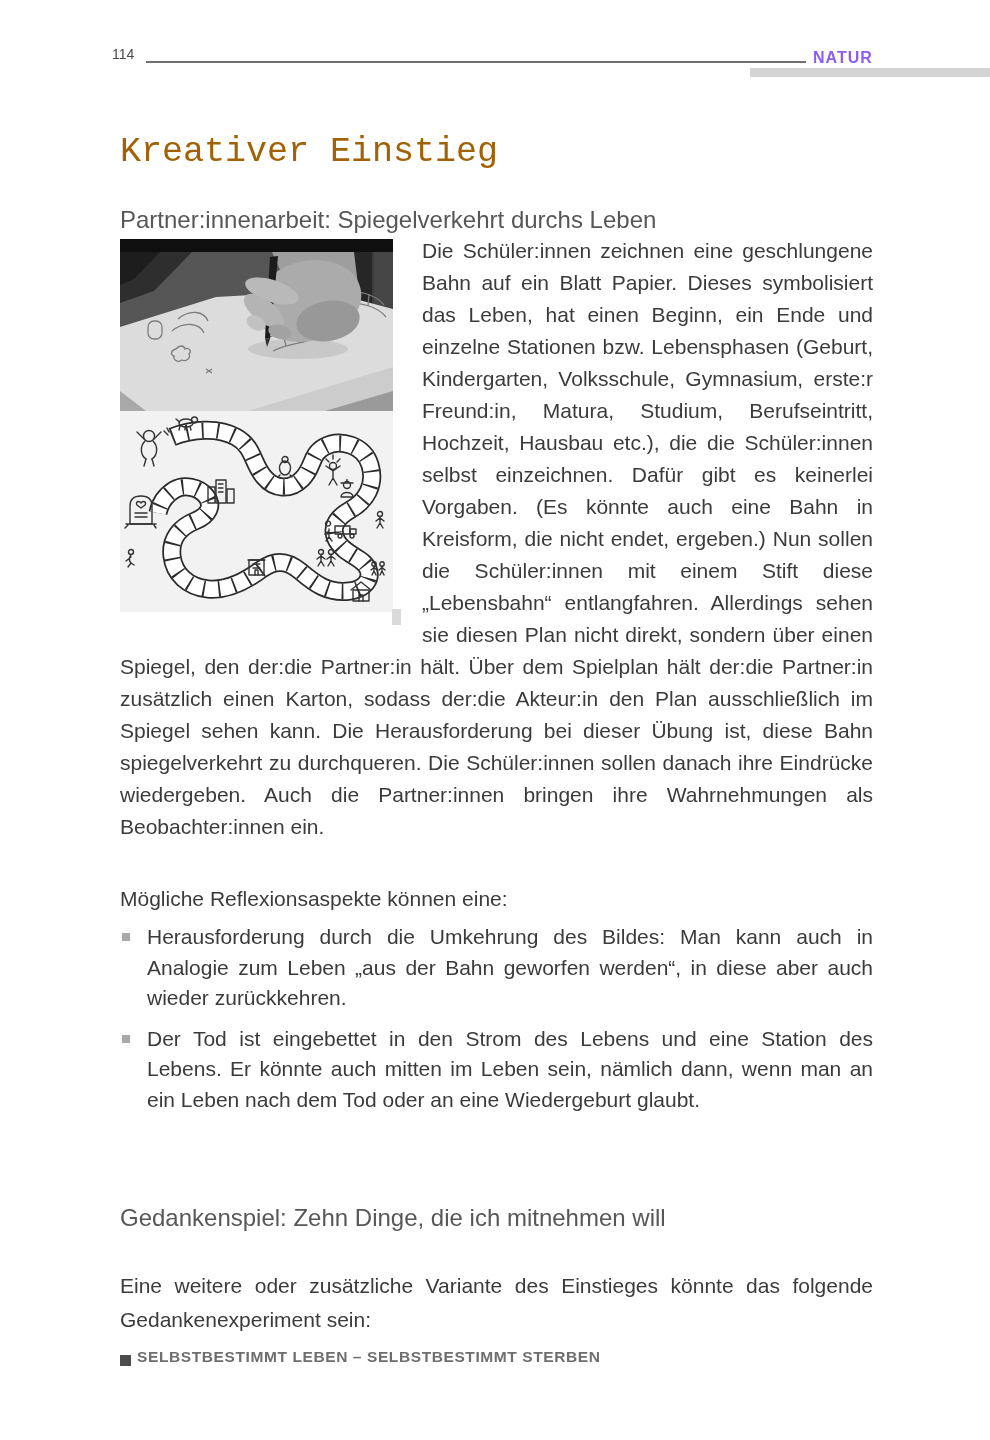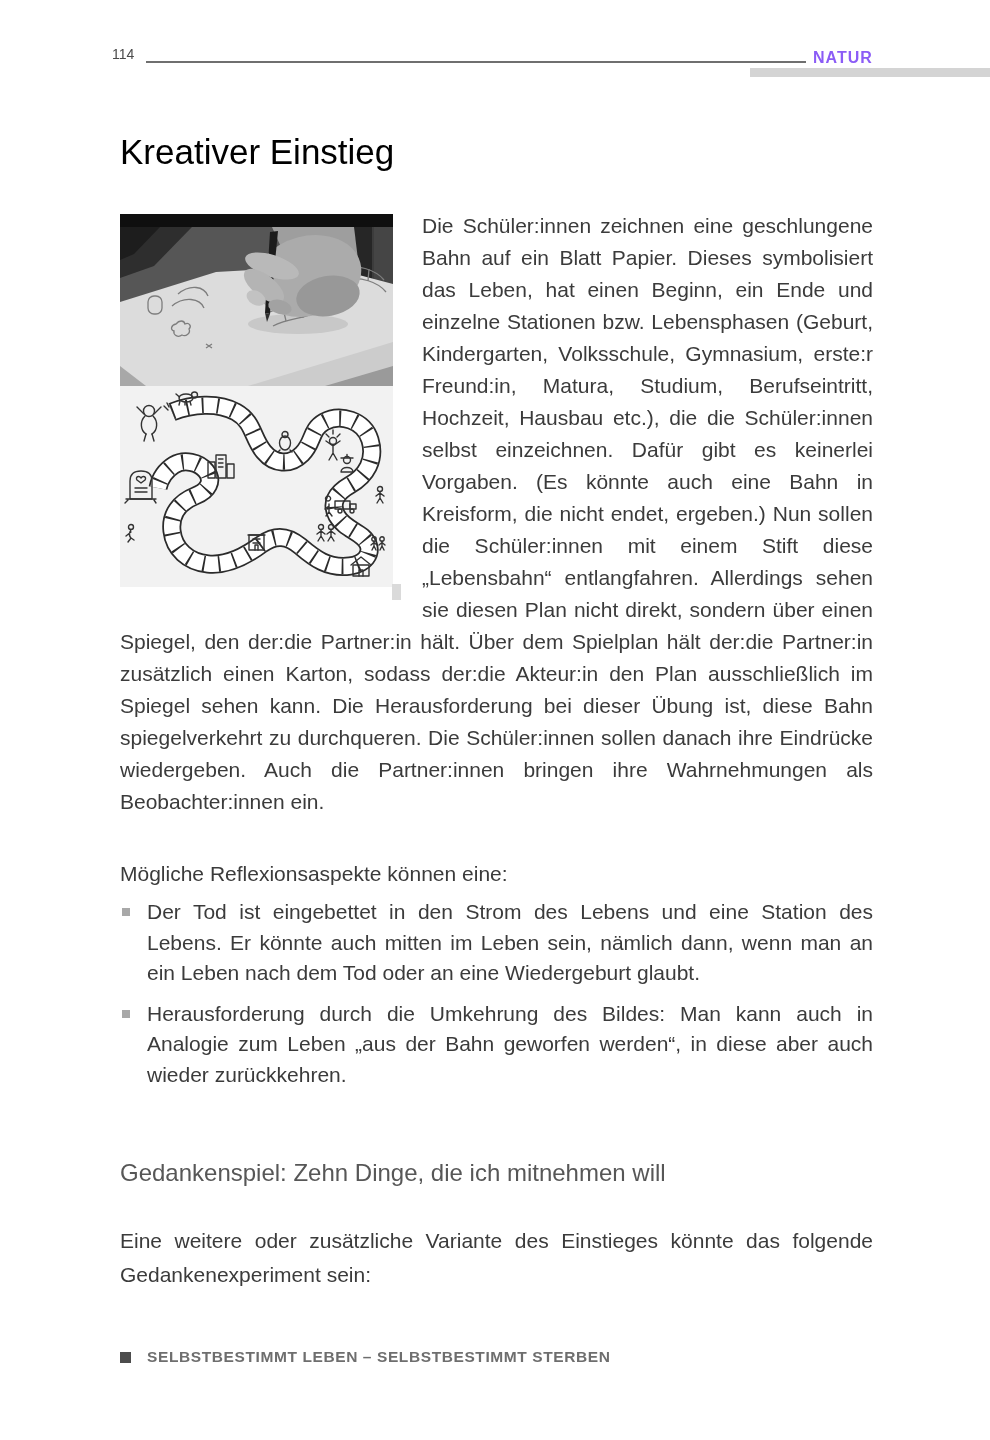--- a/index.html
+++ b/index.html
@@ -10,58 +10,59 @@
     background:#ffffff; overflow:hidden; color:#3b3b3b;padding-left:40px;
   }
   
   .page-number { position:absolute; left:112px; top:46px; font-size:14px; color:#4a4a4a; }
   .header-rule { position:absolute; left:146px; top:61px; width:660px; height:2px; background:#6f6f6f; }
   .header-label { position:absolute; left:813px; top:49px; font-size:16px; font-weight:bold;
                   letter-spacing:1px; color:#8b5cf6; }
   .header-bar { position:absolute; left:750px; top:68px; width:240px; height:9px; background:#d4d4d4; }
   
   .main { position:absolute; left:120px; top:0; width:753px; }
-  h1.title { margin-top:132px; font-size:35px; font-weight:normal; color:#000000; line-height:40px; }
+  h1.title { margin-top:132px; font-size:35px; font-weight:normal; color:#a16207; line-height:40px;font-family:Liberation Mono, monospace; }
   h2.subtitle { margin-top:33px; font-size:24px; font-weight:normal; color:#575757; line-height:30px; }
-  .intro-wrap { margin-top:38px; }
+  .intro-wrap { }
   .figure {
     float:left; position:relative; width:273px; height:373px;
     margin:4px 29px 28px 0;
   }
   .figure svg { display:block; }
   .figure-tab { position:absolute; left:272px; top:370px; width:9px; height:16px; background:#dadada; }
   p.body-text { font-size:21px; line-height:32px; color:#3b3b3b; text-align:justify; hyphens:manual; }
   p.reflection-intro { clear:both; margin-top:40px; font-size:21px; line-height:32px; color:#3b3b3b; }
   ul.reflection-list { margin-top:7px; list-style:none; }
   ul.reflection-list li {
     position:relative; padding-left:27px; margin-bottom:10px;
     font-size:21px; line-height:30.5px; color:#3b3b3b; text-align:justify; hyphens:manual;
   }
   ul.reflection-list li::before {
     content:""; position:absolute; left:2px; top:11px; width:8px; height:8px; background:#a8a8a8;
   }
-  h2.section2 { margin-top:68px; font-size:24px; font-weight:normal; color:#575757; line-height:30px; }
+  h2.section2 { margin-top:88px; font-size:24px; font-weight:normal; color:#575757; line-height:30px; }
   p.variant { margin-top:36px; font-size:21px; line-height:34px; color:#3b3b3b; text-align:justify; hyphens:manual; }
   
-  .footer { position:absolute; left:120px; top:1348px; display:flex; align-items:center; gap:16px; }
+  .footer { position:absolute; left:120px; top:1348px; display:flex; align-items:flex-end; gap:6px; }
   .footer-square { width:11px; height:11px; background:#4c4c4c; }
   .footer-label { font-size:15.5px; font-weight:bold; letter-spacing:0.6px; color:#6e6e6e; }
 </style>
 </head>
 <body>
 
 <div class="page">
 
   <div class="page-number">114</div>
   <div class="header-rule"></div>
   <div class="header-label">NATUR</div>
   <div class="header-bar"></div>
 
   <div class="main">
     <h1 class="title">Kreativer Einstieg</h1>
+    <h2 class="subtitle">Partner:innenarbeit: Spiegelverkehrt durchs Leben</h2>
 
     <div class="intro-wrap">
       <div class="figure">
 
         <svg width="273" height="172" viewBox="0 0 273 172">
           <rect width="273" height="172" fill="#565656"></rect>
           <rect width="273" height="13" fill="#0f0f0f"></rect>
           <rect x="195" y="13" width="78" height="80" fill="#3c3c3c"></rect>
           <rect x="228" y="13" width="24" height="100" fill="#262626"></rect>
           <rect x="254" y="13" width="19" height="62" fill="#454545"></rect>
@@ -188,22 +189,22 @@
           </g>
         </svg>
         <div class="figure-tab"></div>
       </div>
       <p class="body-text">Die Schüler:innen zeichnen eine geschlungene Bahn auf ein Blatt Papier. Dieses symbolisiert das Leben, hat einen Beginn, ein Ende und einzelne Stationen bzw. Lebensphasen (Geburt, Kindergarten, Volks­schule, Gymnasium, erste:r Freund:in, Matura, Stu­dium, Berufseintritt, Hochzeit, Hausbau etc.), die die Schüler:innen selbst einzeichnen. Dafür gibt es keinerlei Vorgaben. (Es könnte auch eine Bahn in Kreisform, die nicht endet, ergeben.) Nun sollen die Schüler:innen mit einem Stift diese „Lebensbahn“ entlangfahren. Allerdings sehen sie diesen Plan nicht direkt, sondern über einen Spiegel, den der:die Partner:in hält. Über dem Spielplan hält der:die Partner:in zusätzlich einen Karton, sodass der:die Akteur:in den Plan ausschließlich im Spiegel sehen kann. Die Herausforderung bei dieser Übung ist, diese Bahn spiegelver­kehrt zu durchqueren. Die Schüler:innen sollen danach ihre Eindrücke wiedergeben. Auch die Partner:innen bringen ihre Wahrnehmungen als Beobachter:innen ein.</p>
     </div>
 
     <p class="reflection-intro">Mögliche Reflexionsaspekte können eine:</p>
 
     <ul class="reflection-list">
+      <li>Herausforderung durch die Umkehrung des Bildes: Man kann auch in Analogie zum Leben „aus der Bahn geworfen werden“, in diese aber auch wieder zurückkehren.</li>
       <li>Der Tod ist eingebettet in den Strom des Lebens und eine Station des Lebens. Er könnte auch mitten im Leben sein, nämlich dann, wenn man an ein Leben nach dem Tod oder an eine Wiedergeburt glaubt.</li>
-      <li>Herausforderung durch die Umkehrung des Bildes: Man kann auch in Analogie zum Leben „aus der Bahn geworfen werden“, in diese aber auch wieder zurückkehren.</li>
     </ul>
 
     <h2 class="section2">Gedankenspiel: Zehn Dinge, die ich mitnehmen will</h2>
 
     <p class="variant">Eine weitere oder zusätzliche Variante des Einstieges könnte das folgende Gedan­kenexperiment sein:</p>
   </div>
 
   <div class="footer">
     <div class="footer-square"></div>
     <div class="footer-label">SELBSTBESTIMMT LEBEN – SELBSTBESTIMMT STERBEN</div>

